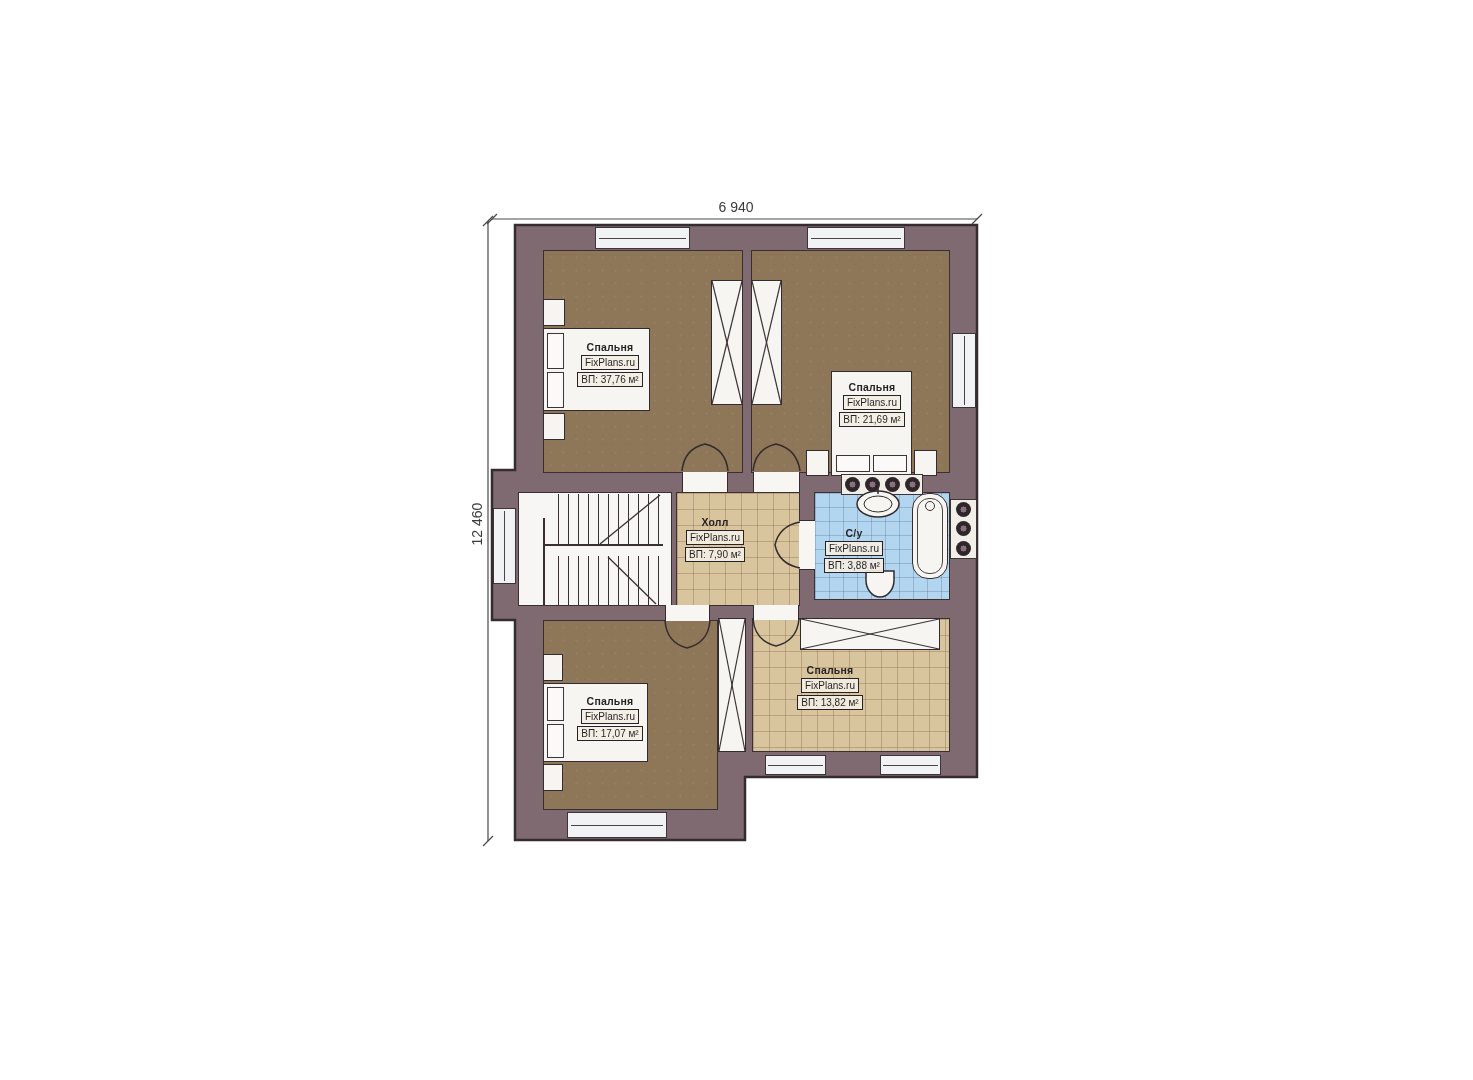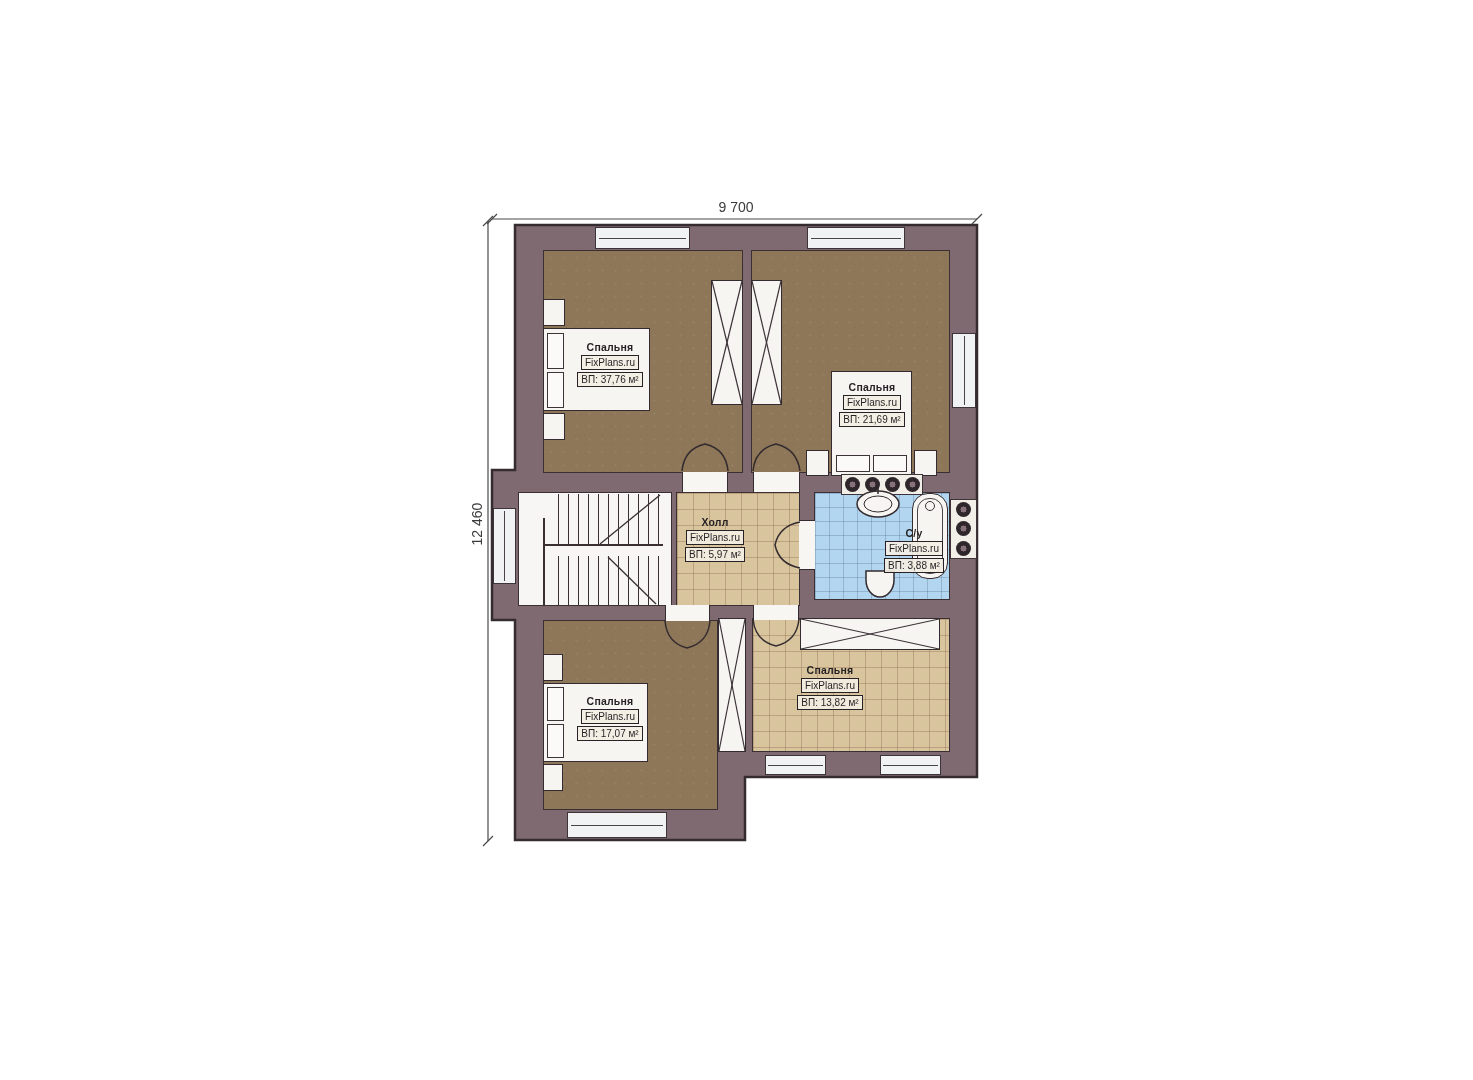--- a/index.html
+++ b/index.html
@@ -174,39 +174,39 @@
     <g stroke="#4a4a4a" stroke-width="1.2">
       <line x1="492" y1="219" x2="977" y2="219"></line>
       <line x1="487" y1="224" x2="497" y2="214"></line>
       <line x1="972" y1="224" x2="982" y2="214"></line>
       <line x1="488" y1="221" x2="488" y2="841"></line>
       <line x1="483" y1="226" x2="493" y2="216"></line>
       <line x1="483" y1="846" x2="493" y2="836"></line>
     </g>
   </svg>
 
-  <div class="dim-text" style="left:700px;top:199px;width:72px;">9 700</div>
+  <div class="dim-text" style="left:700px;top:199px;width:72px;">6 940</div>
   <div class="dim-text vert" style="left:441px;top:516px;width:72px;">12 460</div>
 
   <div class="label" style="left:568px;top:341px;width:84px;">
     <div class="rname">Спальня</div>
     <div class="rbox">FixPlans.ru</div>
     <div class="rbox">ВП: 37,76 м²</div>
   </div>
   <div class="label" style="left:833px;top:381px;width:78px;">
     <div class="rname">Спальня</div>
     <div class="rbox">FixPlans.ru</div>
     <div class="rbox">ВП: 21,69 м²</div>
   </div>
   <div class="label" style="left:683px;top:516px;width:64px;">
     <div class="rname">Холл</div>
     <div class="rbox">FixPlans.ru</div>
-    <div class="rbox">ВП: 5,97 м²</div>
-  </div>
-  <div class="label" style="left:880px;top:527px;width:68px;">
+    <div class="rbox">ВП: 7,90 м²</div>
+  </div>
+  <div class="label" style="left:820px;top:527px;width:68px;">
     <div class="rname">С/у</div>
     <div class="rbox">FixPlans.ru</div>
     <div class="rbox">ВП: 3,88 м²</div>
   </div>
   <div class="label" style="left:570px;top:695px;width:80px;">
     <div class="rname">Спальня</div>
     <div class="rbox">FixPlans.ru</div>
     <div class="rbox">ВП: 17,07 м²</div>
   </div>
   <div class="label" style="left:796px;top:664px;width:68px;">

